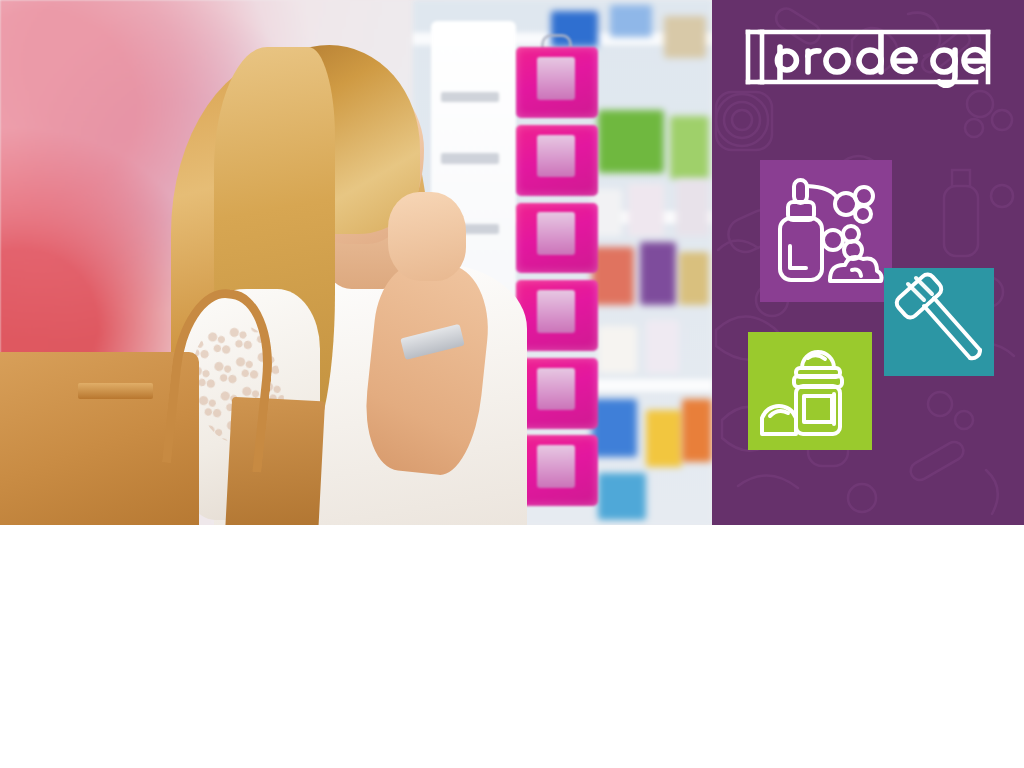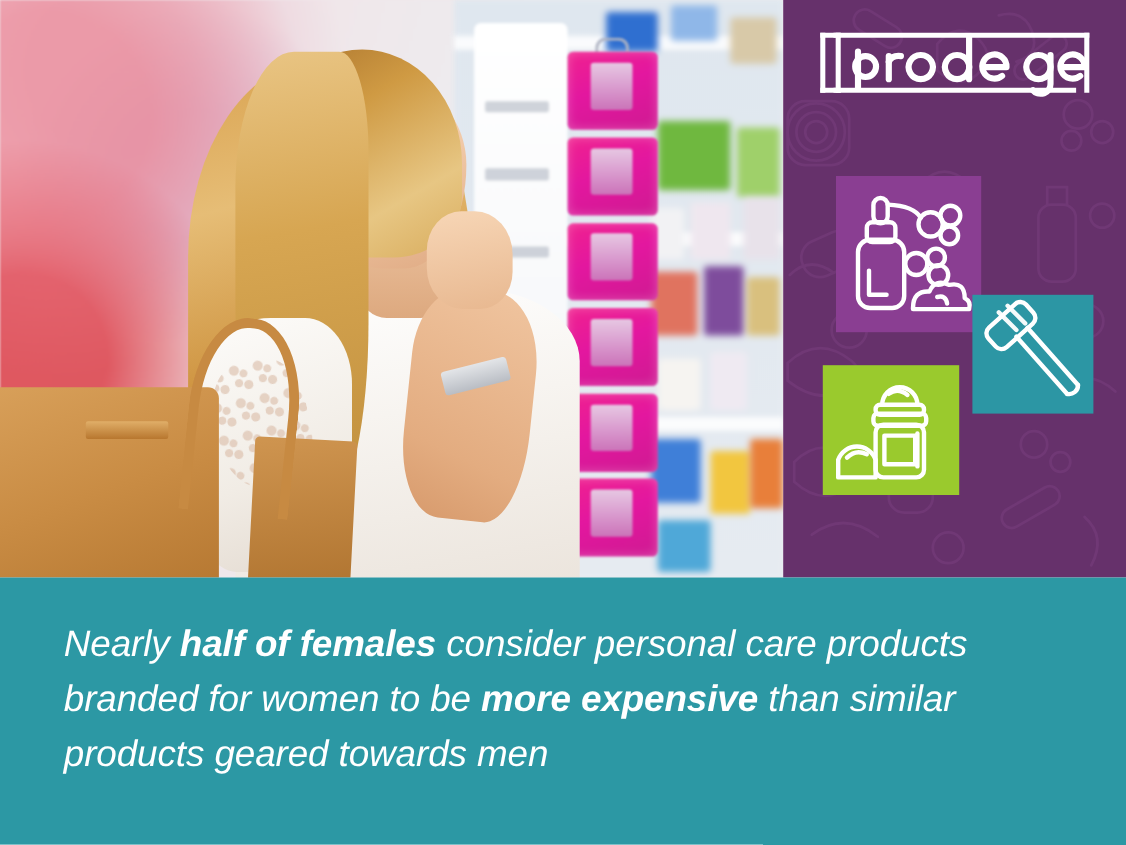--- a/index.html
+++ b/index.html
@@ -466,19 +466,14 @@
           <path d="M60 26 q8 -6 17 1"></path>
           <rect x="56" y="64" width="28" height="26"></rect>
           <path d="M86 62 v30"></path>
           <path d="M14 102 v-16 a18 18 0 0 1 34 0 v16 Z"></path>
           <path d="M22 84 q8 -8 18 -3"></path>
         </g>
       </svg>
     </div>
   </div>
 
-  <div class="caption-band">
-    <p class="caption">
-      <span>Nearly </span><b>half of females</b><span> consider personal care products branded for women to be </span><b>more expensive</b><span> than similar products geared towards men</span>
-    </p>
-  </div>
 
 </div>
 
 </body></html>

